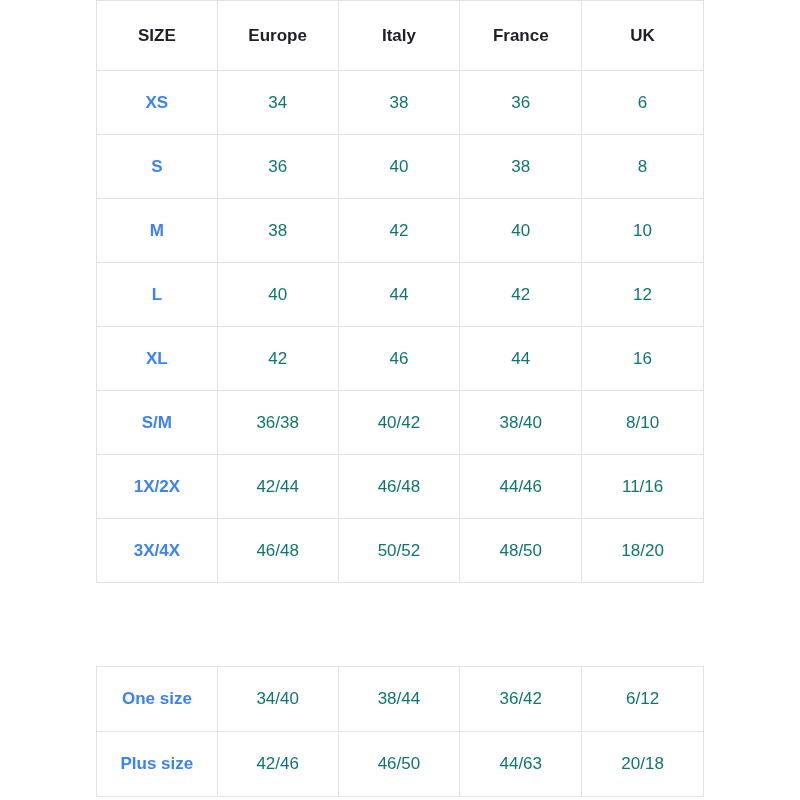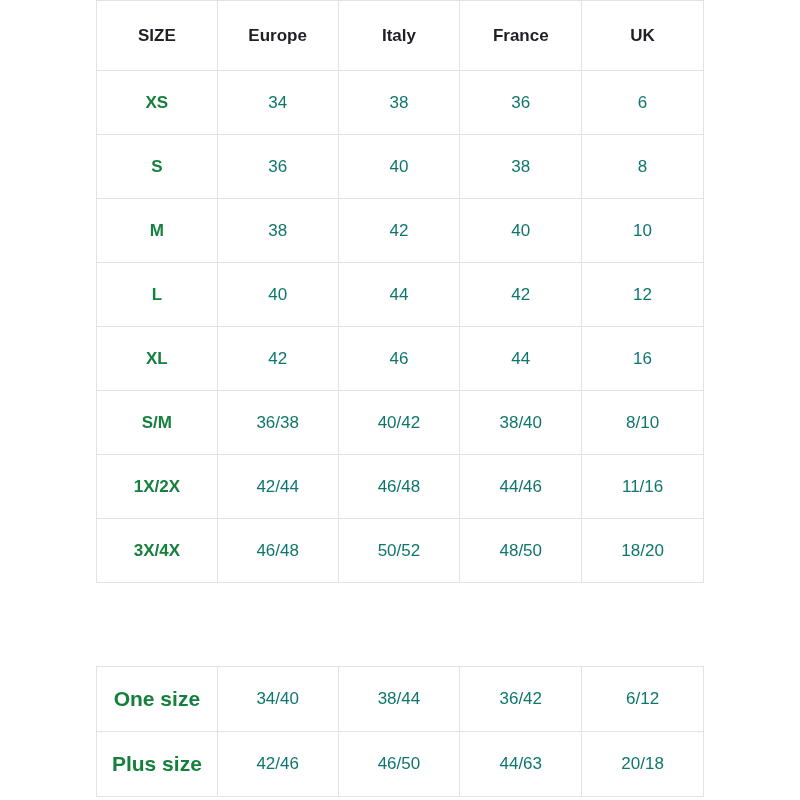--- a/index.html
+++ b/index.html
@@ -50,28 +50,28 @@
 
   table.size-table thead th {
     font-weight: 700;
     font-size: 17px;
     color: #1f1f26;
     height: 69px;
     margin-left: 32px;
   }
   table.size-table tbody td.row-label {
     font-weight: 700;
-    color: #15803d;
+    color: #3b82f6;
   }
   table.size-table.secondary-table td {
     height: 64px;
   }
   table.size-table.secondary-table td.row-label {
     font-weight: 700;
-    font-size: 21px;
+    font-size: 17px;
   }
 </style>
 </head>
 <body>
 
 <div class="page">
 
   <div class="table-wrap primary">
     <table class="size-table">
       <colgroup>

